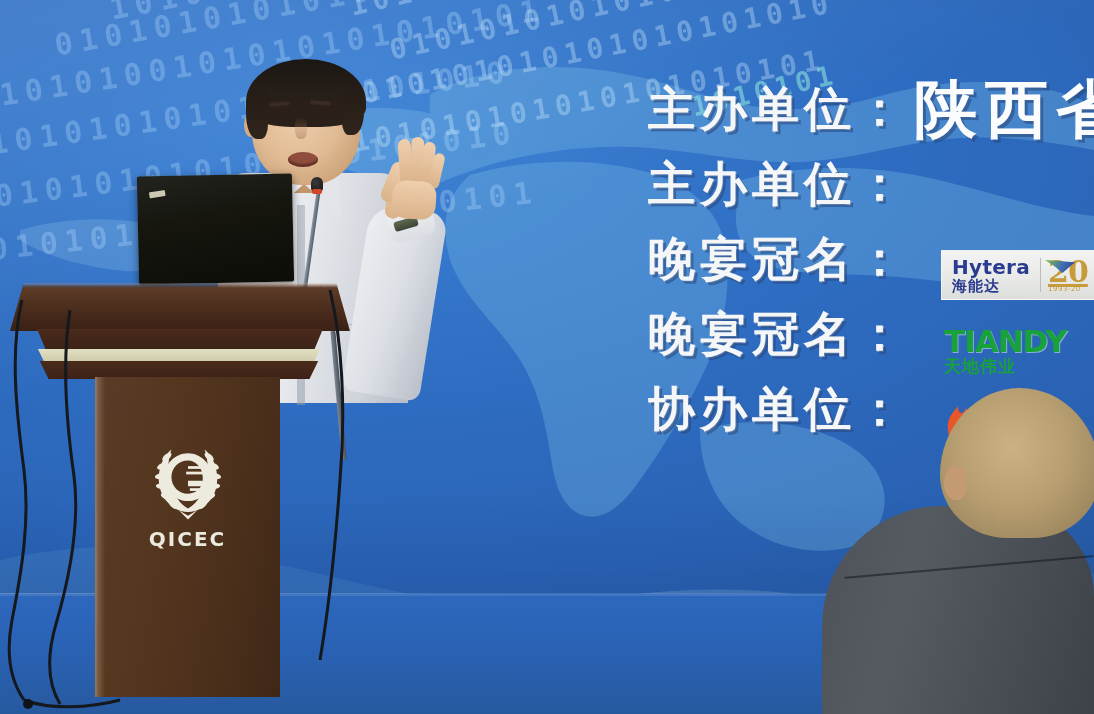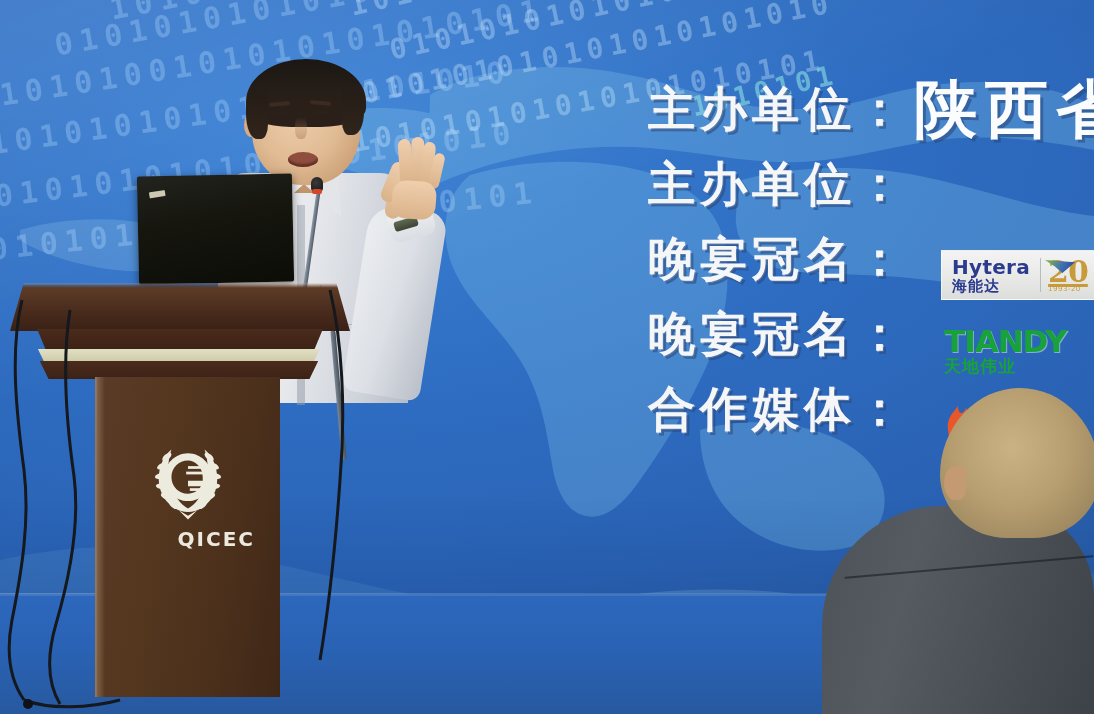--- a/index.html
+++ b/index.html
@@ -85,21 +85,21 @@
     background:linear-gradient(180deg,#e2e0c4,#cfccab);
     clip-path:polygon(2% 0, 98% 0, 96% 100%, 4% 100%);}
   .pod-stripe-b{position:absolute;left:24px;top:78px;width:290px;height:18px;
     background:linear-gradient(180deg,#4a2b1c,#3c2216);
     clip-path:polygon(2% 0, 98% 0, 95% 100%, 5% 100%);}
   .pod-body{position:absolute;left:85px;top:94px;width:185px;height:320px;
     background:linear-gradient(100deg,#5a3b28 0%,#55371f 35%,#4a2f1b 72%,#3f2717 100%);
     box-shadow:inset 2px 0 0 rgba(255,220,180,.10);}
   .pod-body-hl{position:absolute;left:85px;top:94px;width:10px;height:320px;
     background:linear-gradient(90deg,rgba(255,225,190,.30),rgba(255,225,190,0));}
-  .qicec{position:absolute;left:110px;top:150px;width:135px;text-align:right;}
+  .qicec{position:absolute;left:110px;top:150px;width:135px;text-align:center;}
   .qicec-svg{width:92px;height:92px;margin:0 auto;display:block;}
   .qicec-en{font-size:20px;font-weight:800;color:#eceade;letter-spacing:2px;margin-top:2px;
     font-family:"DejaVu Sans","Liberation Sans",sans-serif;}
   .qicec-cn{font-size:19px;font-weight:700;color:#eceade;letter-spacing:2px;margin-top:14px;}
 
   
   .laptop{position:absolute;left:138px;top:175px;width:155px;height:108px;
     background:linear-gradient(170deg,#23231f 0%,#16160f 40%,#0d0d08 100%);
     transform:rotate(-1.2deg);box-shadow:0 3px 8px rgba(0,0,0,.5);border-radius:2px;}
   .laptop-label{position:absolute;left:12px;top:15px;width:16px;height:6px;
@@ -264,21 +264,21 @@
     <div class="brow-line" data-name="banner-row-co-organizer">
       <span class="blabel" data-name="banner-label">主办单位：</span>
     </div>
     <div class="brow-line" data-name="banner-row-title-sponsor">
       <span class="blabel" data-name="banner-label">晚宴冠名：</span>
     </div>
     <div class="brow-line" data-name="banner-row-banquet-sponsor">
       <span class="blabel" data-name="banner-label">晚宴冠名：</span>
     </div>
     <div class="brow-line" data-name="banner-row-media-partner">
-      <span class="blabel" data-name="banner-label">合作媒体：</span>
+      <span class="blabel" data-name="banner-label">协办单位：</span>
     </div>
   </div>
 
   <div class="logo-hytera" data-name="hytera-logo">
     <div class="hy-left" data-name="hytera-wordmark">
       <div class="hy-name" data-name="hytera-name-en">Hytera</div>
       <div class="hy-cn" data-name="hytera-name-cn">海能达</div>
     </div>
     <div class="hy-swoosh" data-name="hytera-swoosh-icon"></div>
     <div class="hy-div" data-name="logo-divider"></div>

